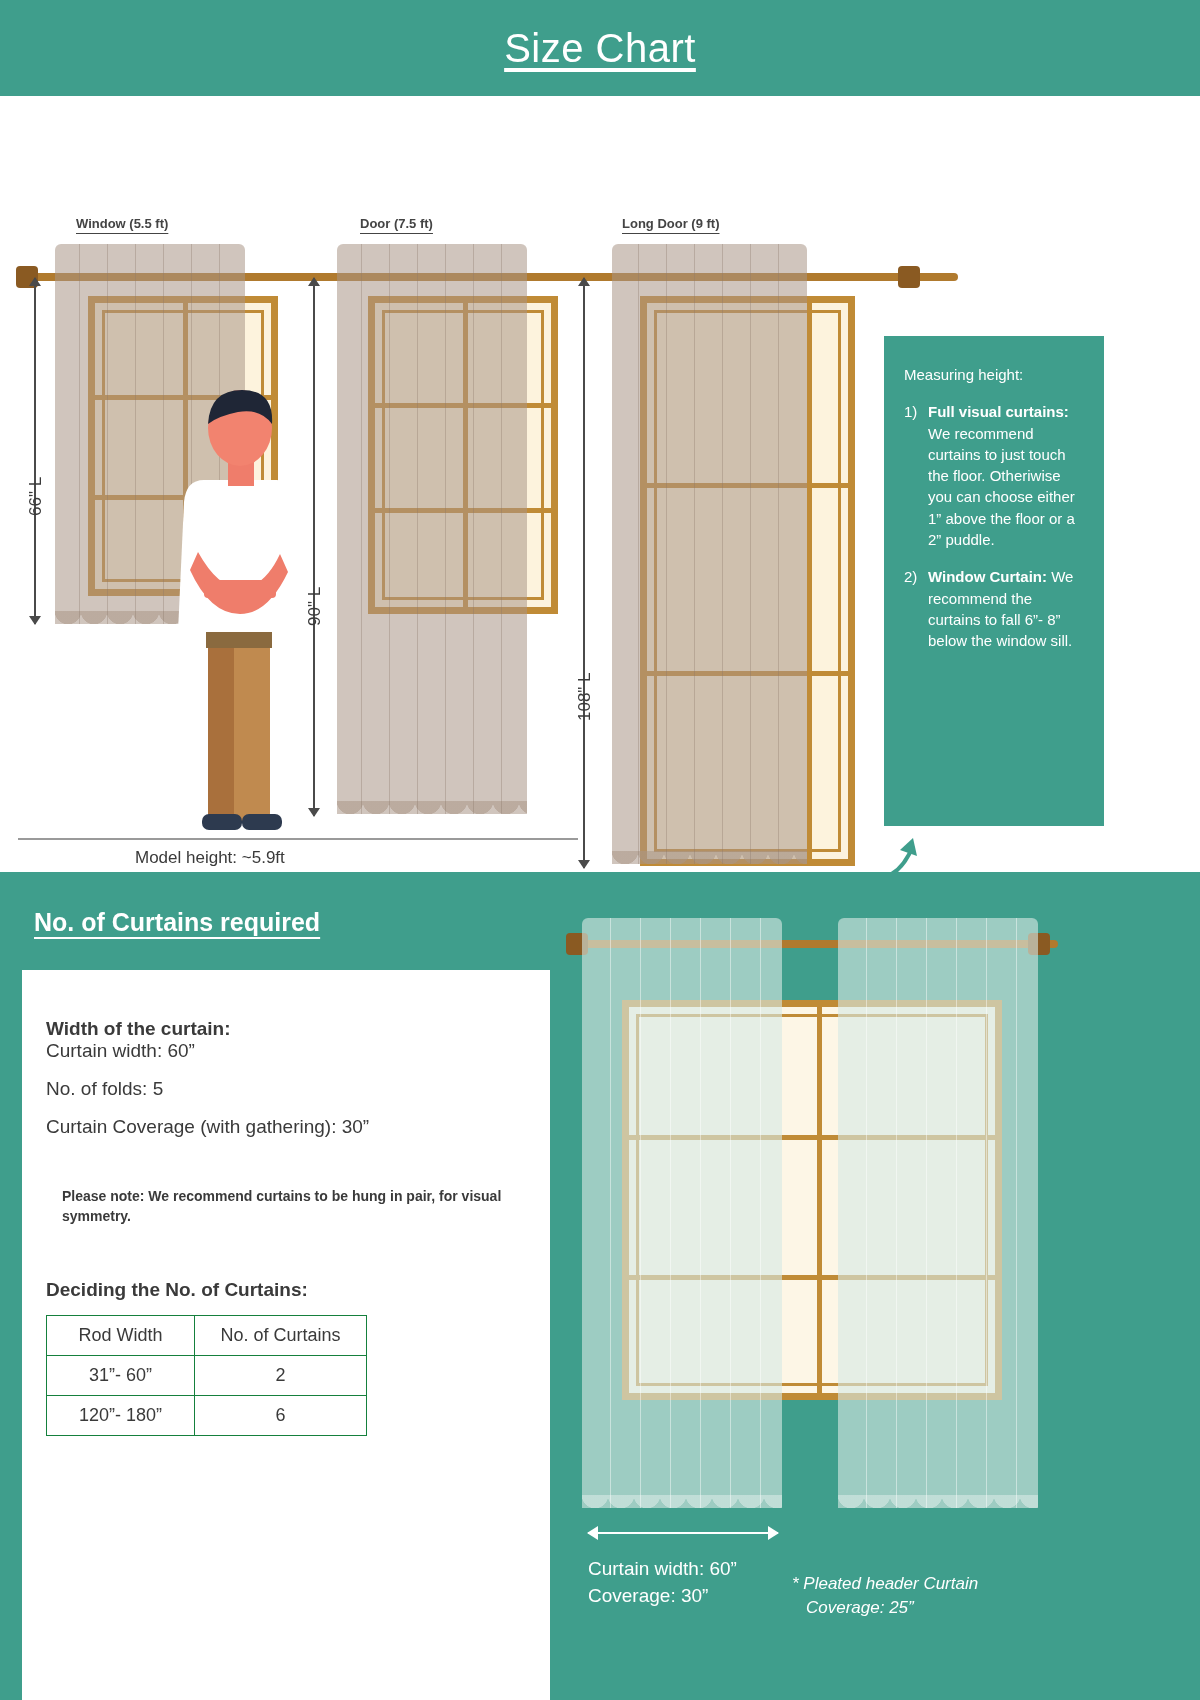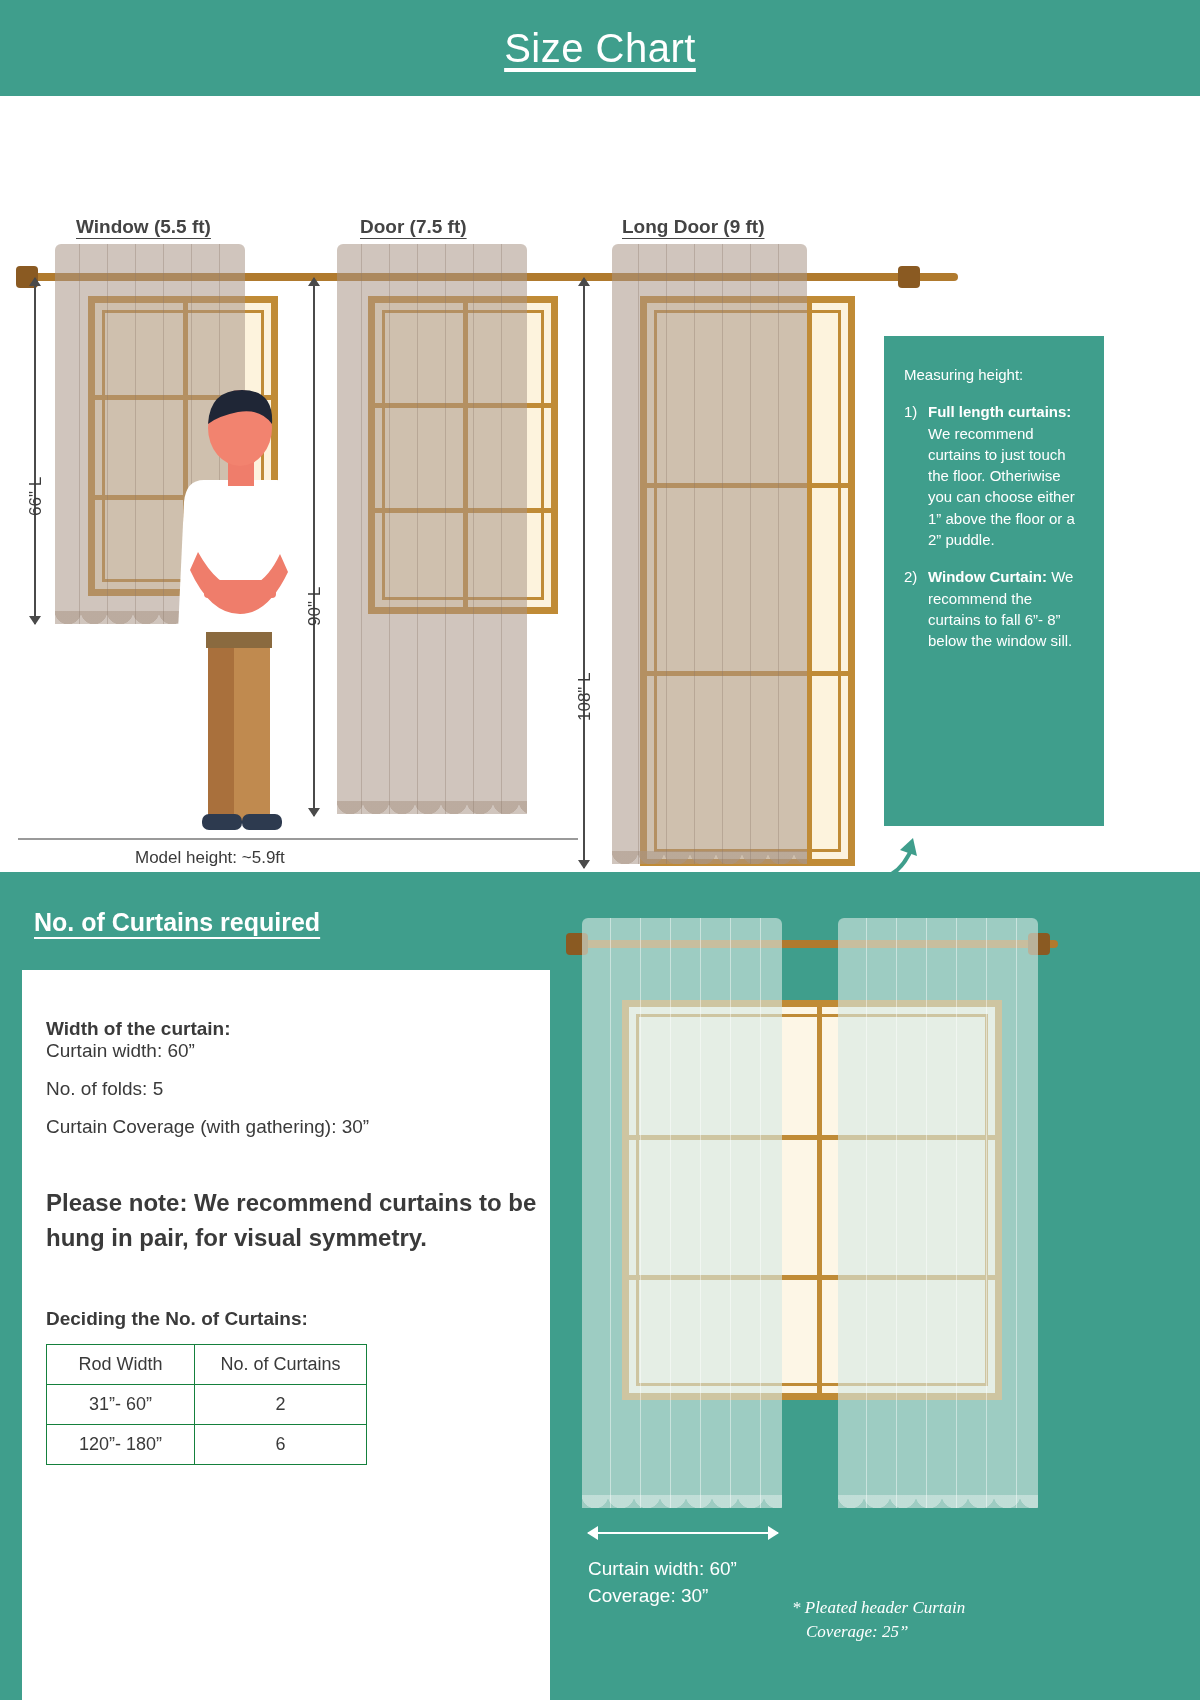--- a/index.html
+++ b/index.html
@@ -29,21 +29,21 @@
   }
   
   .top-section {
     position:relative;
     width:1200px; height:776px;
     background:#ffffff;
     overflow:hidden;
   }
   .col-title {
     position:absolute;
-    font-size:19px; font-weight:bold; color:#444;
+    font-size:13px; font-weight:bold; color:#444;
     text-decoration:underline; text-underline-offset:5px;
     white-space:nowrap;
     text-align:right;
   }
   
   .rod {
     position:absolute;
     left:18px; top:177px; width:940px; height:8px;
     background:#b07a2e; border-radius:4px;
   }
@@ -134,21 +134,21 @@
     text-decoration:underline; text-underline-offset:6px;
   }
   .white-card {
     position:absolute; left:22px; top:98px;
     width:528px; height:730px;
     background:#ffffff;
     padding:48px 0 0 24px;
   }
   .white-card .h { font-size:19px; font-weight:bold; color:#3a3a3a; margin:0 0 0 0; }
   .white-card .l { font-size:19px; color:#3a3a3a; margin:0 0 16px 0; }
-  .white-card .note { font-size:24px; font-weight:bold; color:#3a3a3a; margin:48px 0 0 0; line-height:1.45; }
+  .white-card .note { font-size:14px; font-weight:bold; color:#3a3a3a; margin:48px 0 0 16px; line-height:1.45; }
   .white-card .h2 { font-size:19px; font-weight:bold; color:#3a3a3a; margin:52px 0 14px 0; }
   table.curtains {
     border-collapse:collapse;
     font-size:18px;
     color:#3a3a3a;
   }
   table.curtains th, table.curtains td {
     border:1px solid #15803d;
     padding:9px 10px;
     text-align:center;
@@ -269,21 +269,21 @@
   </svg>
 
   <div class="floor-line" style="left:18px; top:742px; width:560px;"></div>
   <div class="model-caption" style="left:135px; top:752px;">Model height: ~5.9ft</div>
 
   <div class="info-panel">
     <p class="lead">Measuring height:</p>
     <ol>
       <li>
         <span class="num">1)</span>
-        <span><b>Full length curtains:</b><span> We recommend curtains to just touch the floor. Otheriwise you can choose either 1” above the floor or a 2” puddle.</span></span>
+        <span><b>Full visual curtains:</b><span> We recommend curtains to just touch the floor. Otheriwise you can choose either 1” above the floor or a 2” puddle.</span></span>
       </li>
       <li>
         <span class="num">2)</span>
         <span><b>Window Curtain:</b><span> We recommend the curtains to fall 6”- 8” below the window sill.</span></span>
       </li>
     </ol>
   </div>
 
   <svg class="arrow-curve" width="60" height="56" viewBox="0 0 60 56">
     <path d="M4 50 q28 8 44 -30" stroke="#3f9e8c" stroke-width="4" fill="none"></path>
@@ -351,18 +351,18 @@
       <div class="fold" style="left:148px;"></div>
         <div class="fold" style="left:178px;"></div>
     </div>
 
     <div class="width-arrow" style="left:28px; top:660px; width:190px;"></div>
 
     <div class="b-cap" style="left:28px; top:684px;">
       <div>Curtain width: 60”</div>
       <div>Coverage: 30”</div>
     </div>
-    <div class="b-cap italic" style="left:232px; top:724px;font-family:Liberation Serif, serif;">
+    <div class="b-cap italic" style="left:232px; top:700px;">
       <div>*  Pleated header Curtain</div>
       <div style="padding-left:14px;">Coverage: 25”</div>
     </div>
   </div>
 </div>
 
 </body></html>

